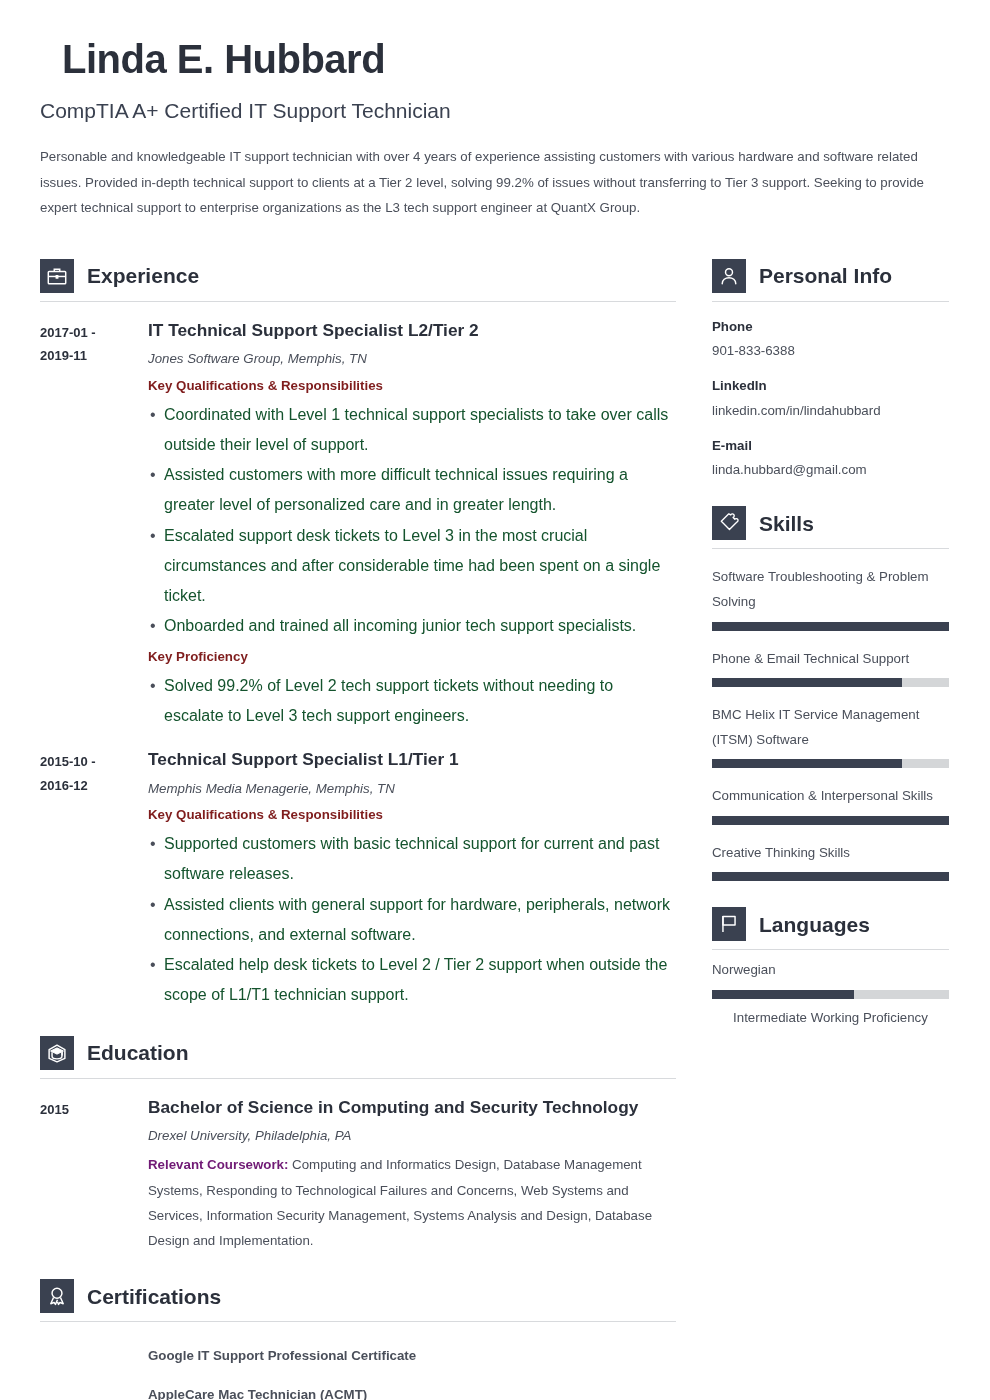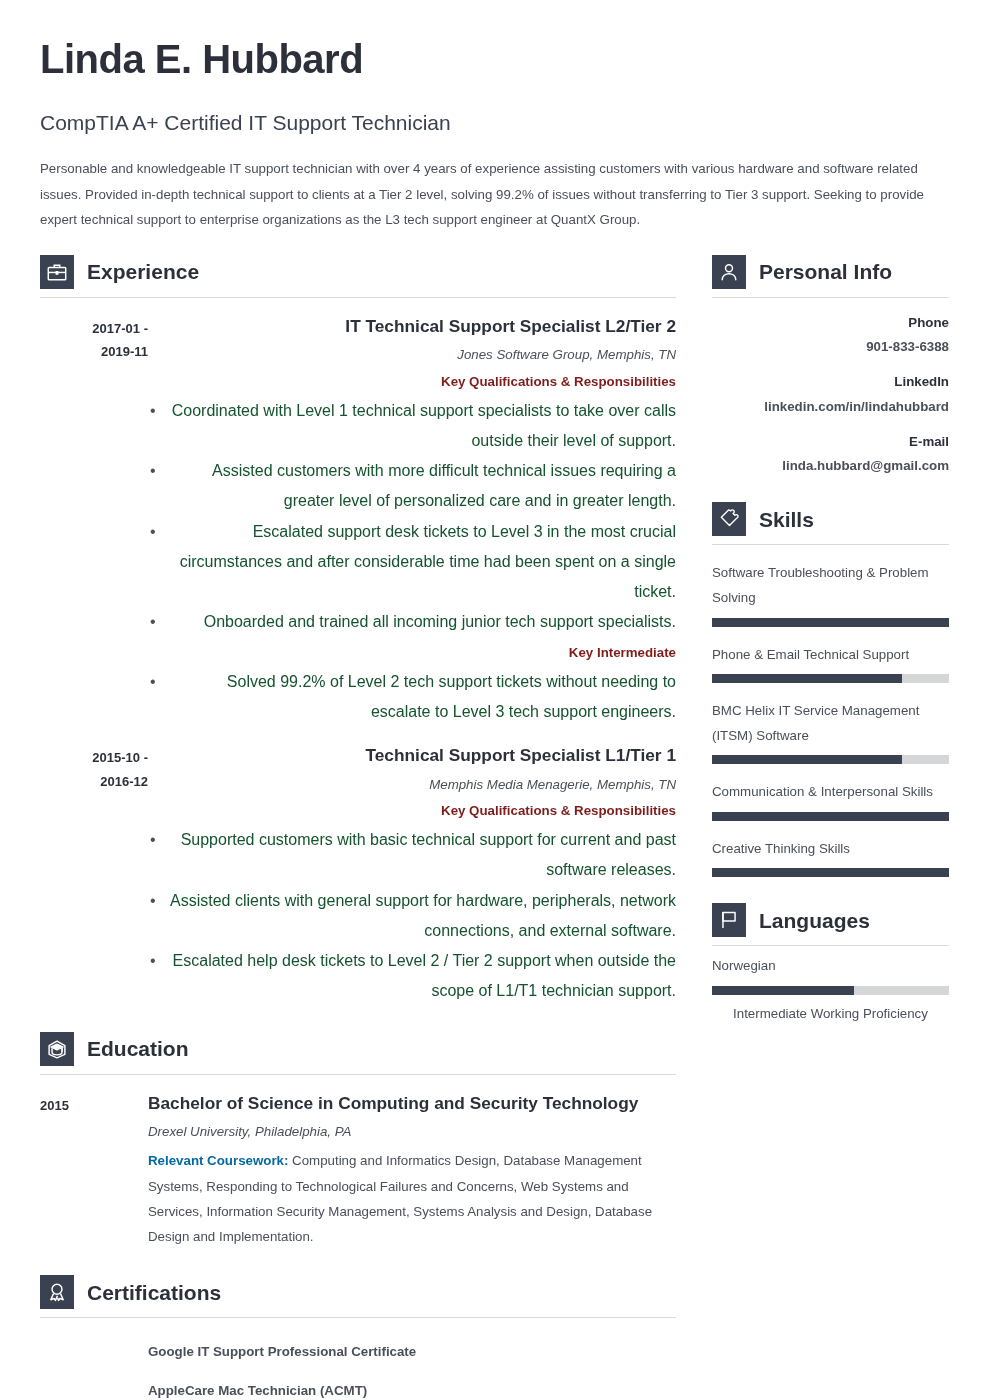--- a/index.html
+++ b/index.html
@@ -16,26 +16,27 @@
   .page { position: relative; width: 990px; height: 1400px; padding: 0 40px; }
 
   
   .name {
     font-size: 40px;
     font-weight: bold;
     letter-spacing: -0.5px;
     color: #2b303b;
     margin-top: 36px;
     line-height: 1.15;
+    margin-left: 22px;
   }
   .job-title {
     font-size: 21px;
     font-weight: normal;
     color: #3a4150;
-    margin-top: 28px;
+    margin-top: 16px;
     line-height: 1.2;
   }
   .summary {
     font-size: 13.3px;
     line-height: 1.92;
     color: #4a4f5a;
     margin-top: 21px;
     max-width: 912px;
   }
 
@@ -110,24 +111,24 @@
     position: absolute;
     left: 2px;
     color: #4a4f5a;
   }
   .coursework {
     font-size: 13.3px;
     line-height: 1.9;
     color: #4a4f5a;
     margin-top: 5px;
   }
-  .coursework b { color: #0369a1; }
+  .coursework b { color: #701a75; }
 
   .sec-block { margin-top: 26px; }
-  .sec-block.first { margin-top: 0; text-align: right; }
+  .sec-block.first { margin-top: 16px; }
 
   
   .cert-list { margin-top: 24px; padding-left: 108px; font-weight: bold; }
   .cert-item {
     font-size: 13.3px;
     color: #4a4f5a;
     line-height: 1.5;
     margin-bottom: 19px;
   }
 
@@ -138,21 +139,20 @@
     font-weight: bold;
     color: #2b303b;
     line-height: 1.6;
   }
   .info-value {
     font-size: 13.3px;
     color: #4a4f5a;
     line-height: 1.6;
     margin-top: 3px;
     word-break: break-word;
-    font-weight: bold;
   }
 
   .skill { margin-top: 16px; }
   .skill-name {
     font-size: 13.3px;
     color: #4a4f5a;
     line-height: 1.85;
   }
   .bar-track {
     height: 9px;
@@ -211,21 +211,21 @@
           <div class="entry-body">
             <div class="entry-title">IT Technical Support Specialist L2/Tier 2</div>
             <div class="entry-org">Jones Software Group, Memphis, TN</div>
             <div class="entry-subhead">Key Qualifications &amp; Responsibilities</div>
             <ul class="bullets">
               <li>Coordinated with Level 1 technical support specialists to take over calls outside their level of support.</li>
               <li>Assisted customers with more difficult technical issues requiring a greater level of personalized care and in greater length.</li>
               <li>Escalated support desk tickets to Level 3 in the most crucial circumstances and after considerable time had been spent on a single ticket.</li>
               <li>Onboarded and trained all incoming junior tech support specialists.</li>
             </ul>
-            <div class="entry-subhead">Key Intermediate</div>
+            <div class="entry-subhead">Key Proficiency</div>
             <ul class="bullets">
               <li>Solved 99.2% of Level 2 tech support tickets without needing to escalate to Level 3 tech support engineers.</li>
             </ul>
           </div>
         </div>
 
         <div class="entry">
           <div class="entry-dates">
             <div>2015-10 -</div>
             <div>2016-12</div>

